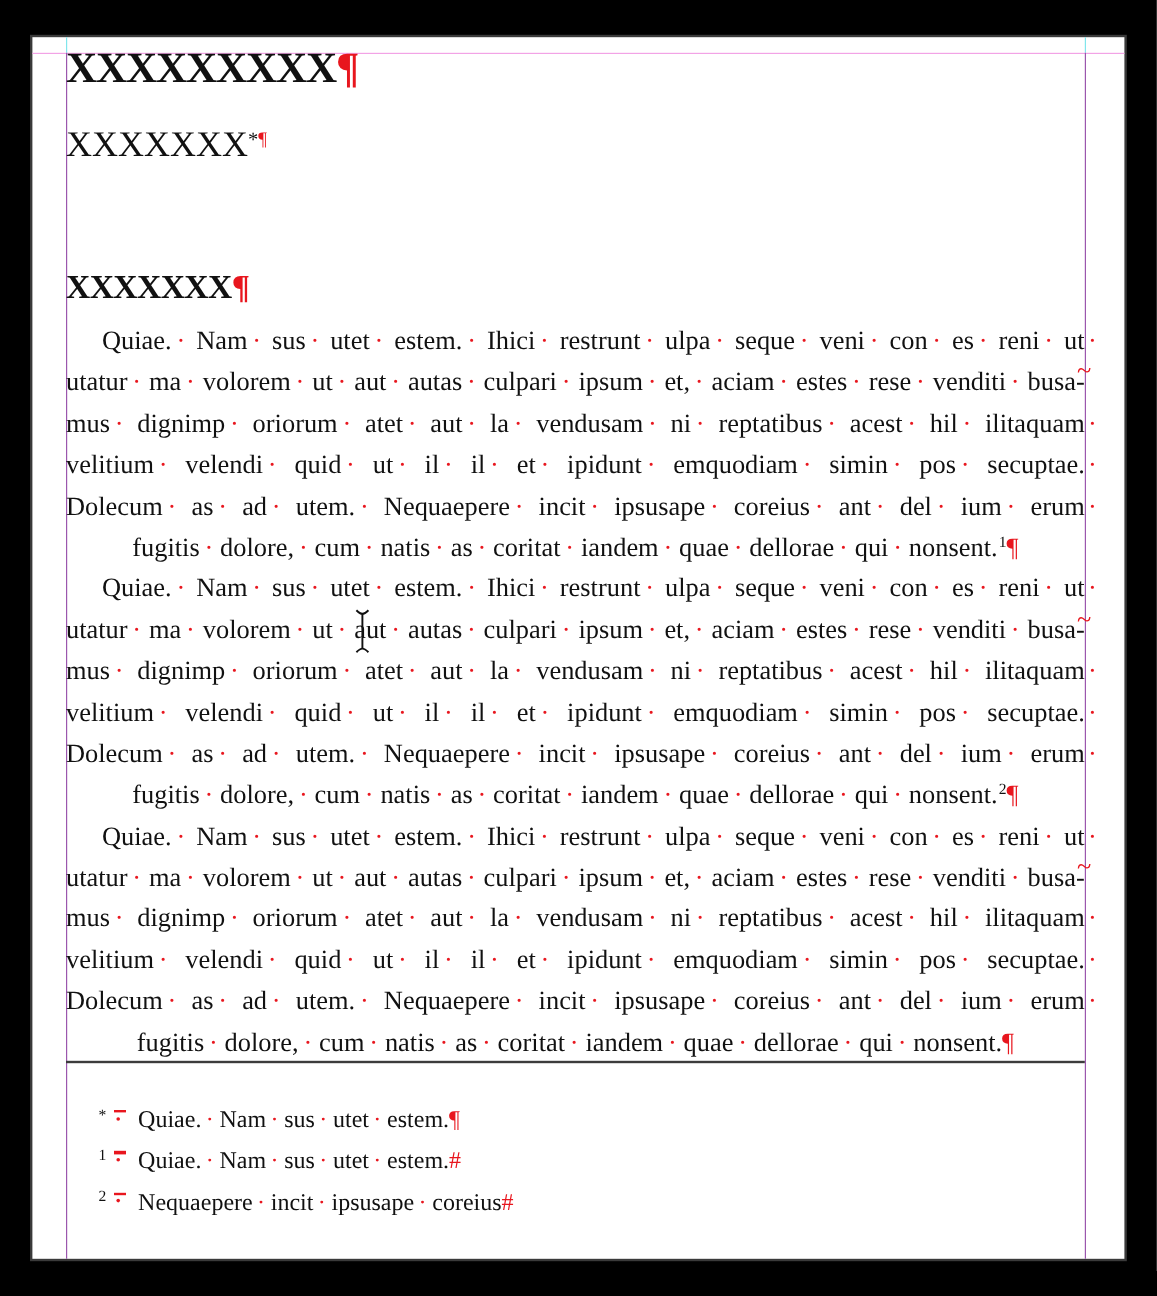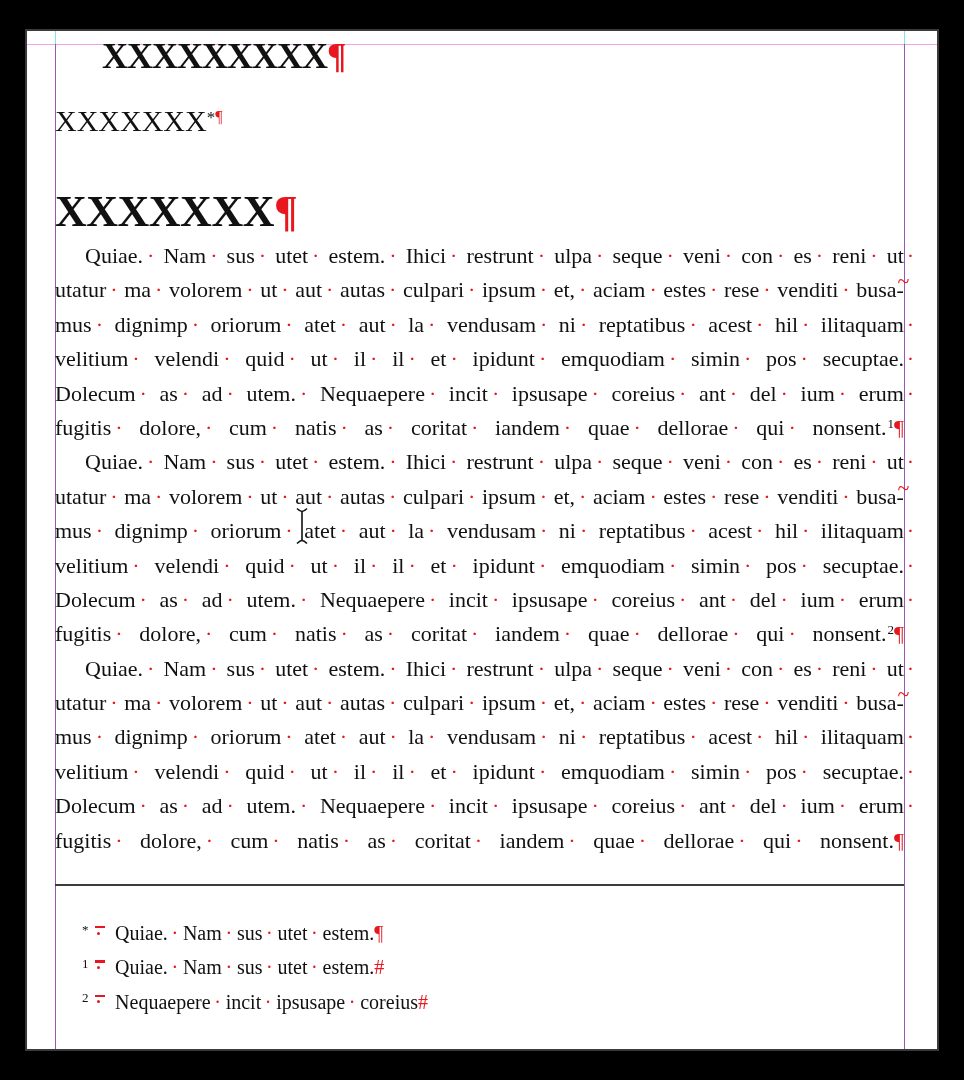--- a/index.html
+++ b/index.html
@@ -13,31 +13,31 @@
     box-shadow:0 0 0 2px #3a3a3a;
   }
   
   .guide-h{position:absolute;left:0;top:13px;width:910px;height:1px;background:var(--pink);}
   .guide-v{position:absolute;top:13px;height:1005px;width:1px;background:var(--purple);}
   .guide-v.left{left:28px;} .guide-v.right{left:877px;}
   .guide-cyan{position:absolute;top:0;height:13px;width:1px;background:var(--cyan);}
   .guide-cyan.left{left:28px;} .guide-cyan.right{left:877px;}
 
   .content{position:absolute;left:28px;top:6px;width:849px;color:#111;}
-  .title{font-size:36px;font-weight:bold;line-height:38px;letter-spacing:-1px;padding-left:47px;}
+  .title{font-size:36px;font-weight:bold;line-height:38px;letter-spacing:-1px;}
   .subtitle{font-size:30px;line-height:36px;margin-top:28px;}
   .subref{font-size:17px;position:relative;top:-0.45em;letter-spacing:0;}
   .subpil{font-size:16px;position:relative;top:-0.55em;}
-  .heading{font-size:44px;font-weight:bold;line-height:40px;margin-top:48px;letter-spacing:-0.5px;}
+  .heading{font-size:28px;font-weight:bold;line-height:40px;margin-top:76px;letter-spacing:-0.5px;}
   .red{color:var(--red);}
 
   .body-text{margin-top:7px;font-size:22px;}
   .line{position:relative;line-height:34.4px;height:34.4px;white-space:nowrap;}
   .line.justify{display:flex;justify-content:space-between;}
-  .line.natural{display:flex;justify-content:space-between;column-gap:0.26em;}
+  .line.natural{display:flex;justify-content:center;column-gap:0.26em;}
   .line.indent{padding-left:30px;}
   .unit{display:inline-flex;align-items:baseline;white-space:nowrap;}
   .dot{color:var(--red);padding-left:0.18em;}
   .eol-dot{position:absolute;right:-10px;top:0;color:var(--red);}
   .fnref{font-size:13px;position:relative;top:-0.05em;margin-left:1px;line-height:0;}
   sup.fnref{vertical-align:baseline;top:-0.55em;}
   .dhy{position:relative;}
   .dhy .tilde{position:absolute;color:var(--red);left:1px;top:-0.42em;}
 
   .fn-rule{position:absolute;left:28px;top:853px;width:849px;height:2px;background:#3c3c3c;}

